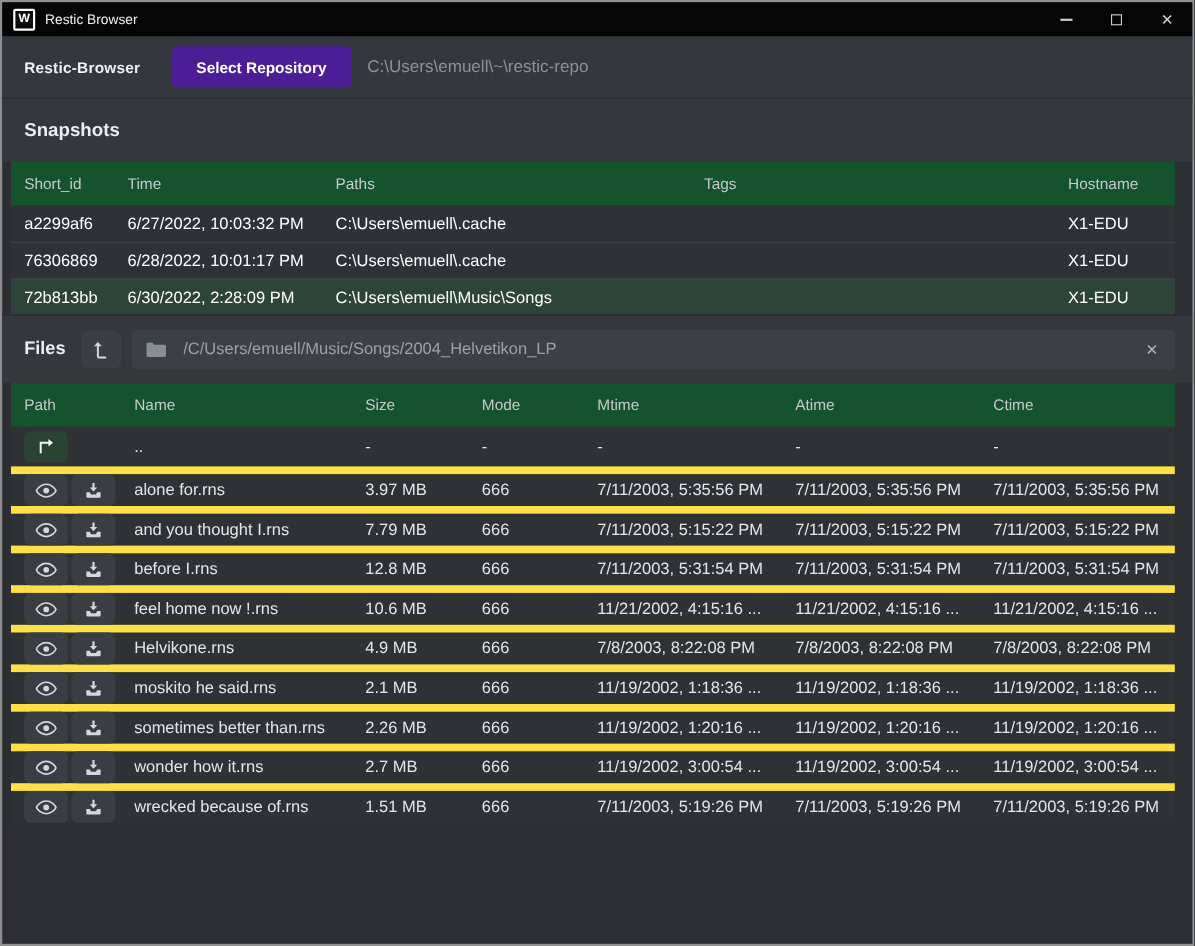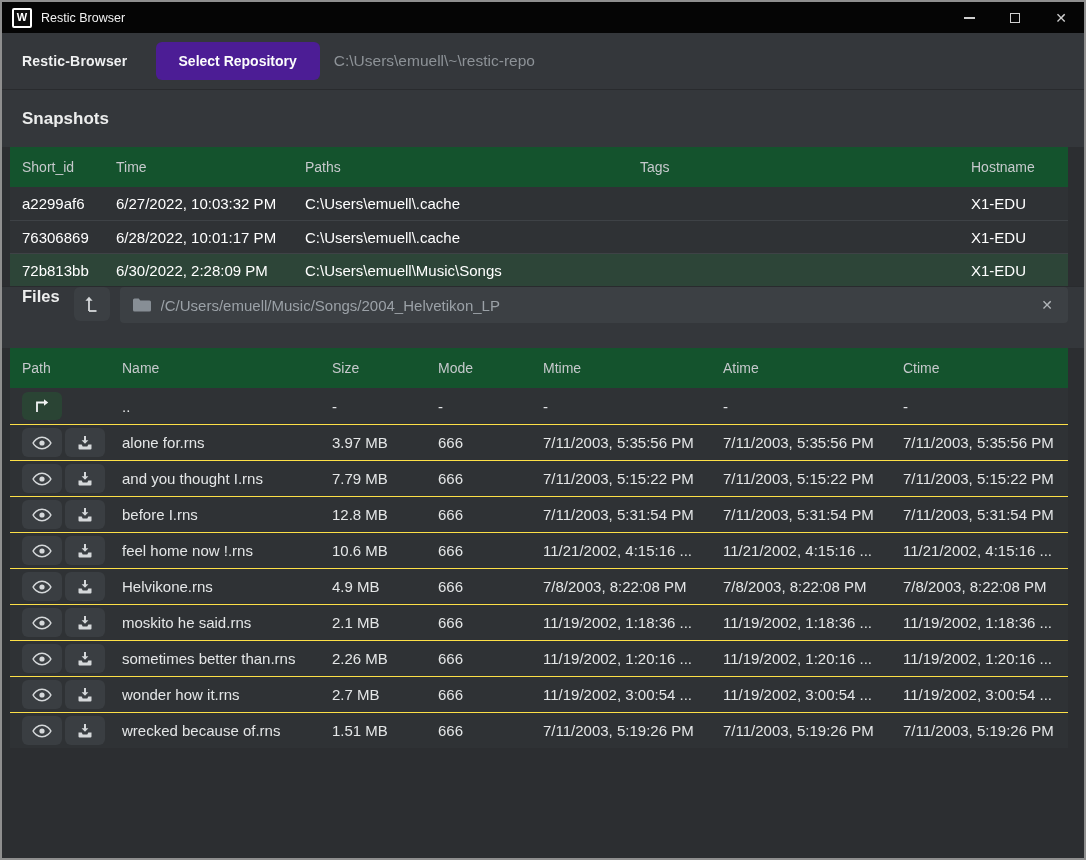--- a/index.html
+++ b/index.html
@@ -65,43 +65,43 @@
   .trow + .trow { border-top:1px solid #3e4246; }
   .trow.selected { background:#2d4538; }
   .cell { white-space:nowrap; overflow:hidden; text-overflow:clip; }
   .col-shortid { width:94px; }
   .col-time    { width:189px; }
   .col-paths   { width:335px; }
   .col-tags    { width:331px; }
   .col-host    { flex:1; }
 
   
-  .files-band { flex:0 0 62px; display:flex; padding:0 16px 0 20px; border-top:1px solid #292b2e; }
+  .files-band { flex:0 0 62px; display:flex; align-items:center; padding:0 16px 0 20px; border-top:1px solid #292b2e; }
   .files-title { font-size:16.5px; font-weight:700; color:#eceded; }
   .root-btn {
     margin-left:14px; width:36px; height:34px; background:#3b3f43;
     border:none; border-radius:6px; display:flex; align-items:center; justify-content:center;
     padding:0; cursor:default;
   }
   .path-bar {
     flex:1; margin-left:10px; height:36px; background:#3c4044; border-radius:4px;
-    display:flex; align-items:center; padding:0 13px; gap:10px;
+    display:flex; align-items:center; padding:0 13px; gap:16px;
   }
   .path-input {
     flex:1; background:transparent; border:none; outline:none;
     color:#9ba1a7; font-size:15px; font-family:inherit; padding:0;
   }
   .clear-btn { background:none; border:none; color:#b2b6ba; font-size:14px; padding:0 2px; cursor:default; }
 
   
   .frow {
     height:36px; background:#2f3235; display:flex; align-items:center;
     padding:0 12px; color:#e4e6e7; font-size:15px;
   }
-  .frow + .frow { border-top:1px solid #fde047;justify-content:flex-end; }
+  .frow + .frow { border-top:7px solid #fde047;justify-content:flex-end; }
   .fcol-actions { width:100px; display:flex; align-items:center; gap:3px; }
   .fcol-name  { width:210px; }
   .fcol-size  { width:106px; }
   .fcol-mode  { width:105px; }
   .fcol-mtime { width:180px; }
   .fcol-atime { width:180px; }
   .fcol-ctime { flex:1; }
 
   .icon-btn {
     width:40px; height:29px; background:#3a3e42; border:none; border-radius:6px;

